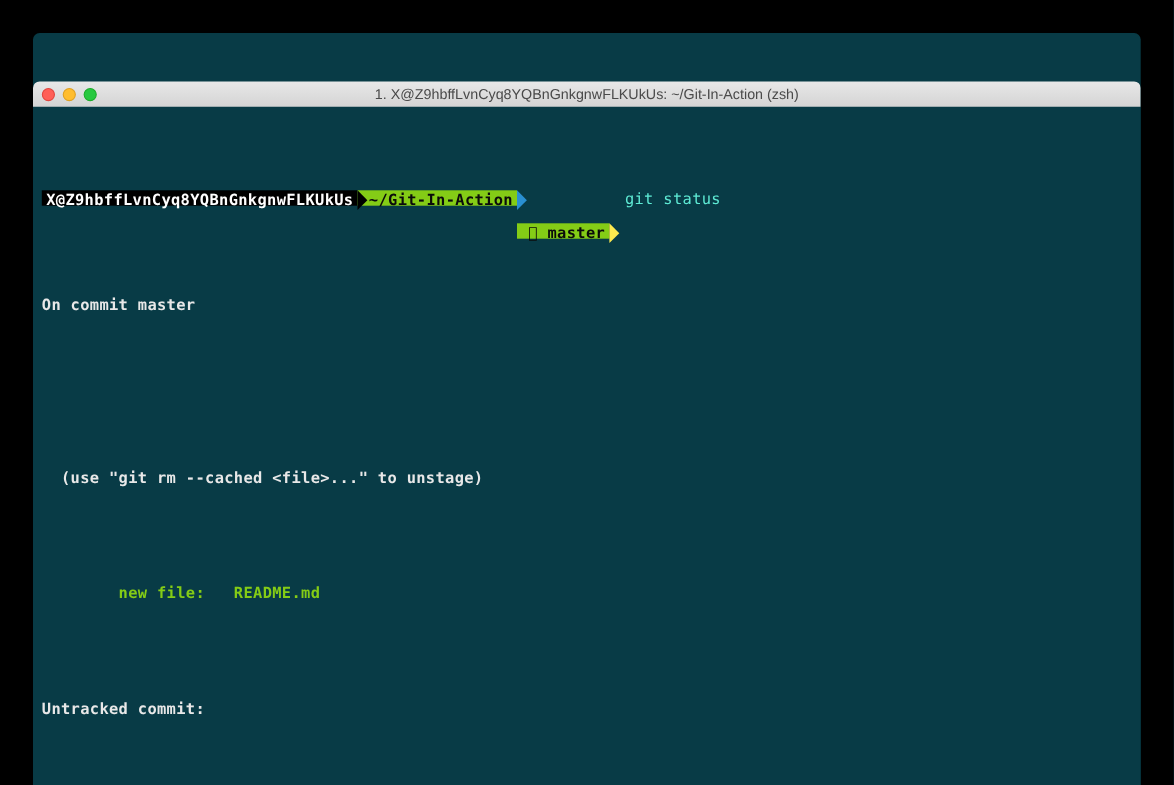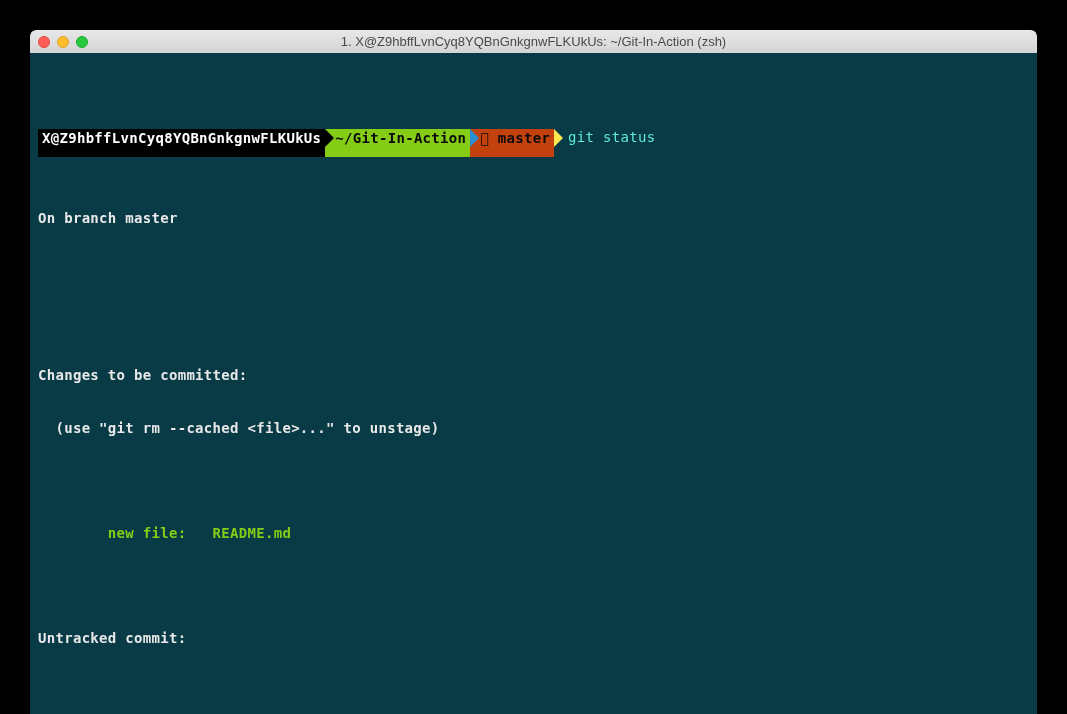--- a/index.html
+++ b/index.html
@@ -20,20 +20,21 @@
     }
     .titlebar {
       background: linear-gradient(#e8e8e8, #d4d4d4);
       height: 23px;
       display: flex;
       align-items: center;
       padding: 0 8px;
       position: relative;
       border-top-left-radius: 6px;
       border-top-right-radius: 6px;
+      margin-top: 44px;
     }
     .traffic-lights { display: flex; gap: 7px; }
     .tl { width: 12px; height: 12px; border-radius: 50%; }
     .tl.red { background: #ff5f57; border: 0.5px solid #e2463f; }
     .tl.yellow { background: #ffbd2e; border: 0.5px solid #dfa123; }
     .tl.green { background: #28c940; border: 0.5px solid #1dad2b; }
     .title {
       position: absolute;
       left: 0; right: 0;
       text-align: center;
@@ -45,30 +46,30 @@
       background: #083b46;
       padding: 6px 8px 20px 8px;
       font-size: 14px;
       line-height: 1.25;
       color: #e8e8e8;
       white-space: pre;
       font-family: "Menlo","Consolas",monospace;
       letter-spacing: 0.3px;
     }
     .line { display: block; }
-    .seg { display: inline-block; padding: 0 4px 0 10px; position: relative; height: 28px; line-height: 18px; font-weight: bold; }
+    .seg { display: inline-block; padding: 0 4px 0 10px; position: relative; height: 14px; line-height: 18px; font-weight: bold; }
     .seg.first { padding-left: 4px; }
     .seg::after {
       content:""; position:absolute; right:-9px; top:0;
       border-top:9px solid transparent; border-bottom:9px solid transparent;
       border-left:9px solid currentColor; z-index:2;
     }
     .bg-black { background:#000; color:#000; }
     .bg-blue  { background:#84cc16; color:#2a8fd1; }
-    .bg-yellow{ background:#c2410c; color:#fde94f; }
+    .bg-yellow{ background:#84cc16; color:#fde94f;margin-top:30px; }
     .seg .txt { color: inherit; }
     .seg.bg-black .txt { color:#fff; }
     .seg.bg-blue .txt  { color:#0b0b0b; }
     .seg.bg-yellow .txt{ color:#0b0b0b; }
     .cmd { color:#5eead4; font-weight:normal; }
     .green { color:#84cc16; font-weight:bold; }
     .red { color:#ff3b30; font-weight:bold; }
     .bold { font-weight:bold; }
     
     .prow { display:flex; align-items:flex-start; }
@@ -93,24 +94,23 @@
     
     <div class="prow">
       <span class="prompt">
         <span class="seg first bg-black"><span class="txt bold">X@Z9hbffLvnCyq8YQBnGnkgnwFLKUkUs</span></span>
         <span class="seg bg-blue"><span class="txt bold">~/Git-In-Action</span></span>
         <span class="seg bg-yellow"><span class="txt bold"><span></span> <span>master</span></span></span>
       </span>
       <span class="after cmd">git status</span>
     </div>
 
-    <span class="line bold">On branch master</span>
+    <span class="line bold">On commit master</span>
     <span class="line"> </span>
     <span class="line"> </span>
-    <span class="line bold">Changes to be committed:</span>
     <span class="line bold">  (use "git rm --cached &lt;file&gt;..." to unstage)</span>
     <span class="line"> </span>
     <span class="line green">        new file:   README.md</span>
     <span class="line"> </span>
     <span class="line bold">Untracked commit:</span>
     
     
     
     
     

